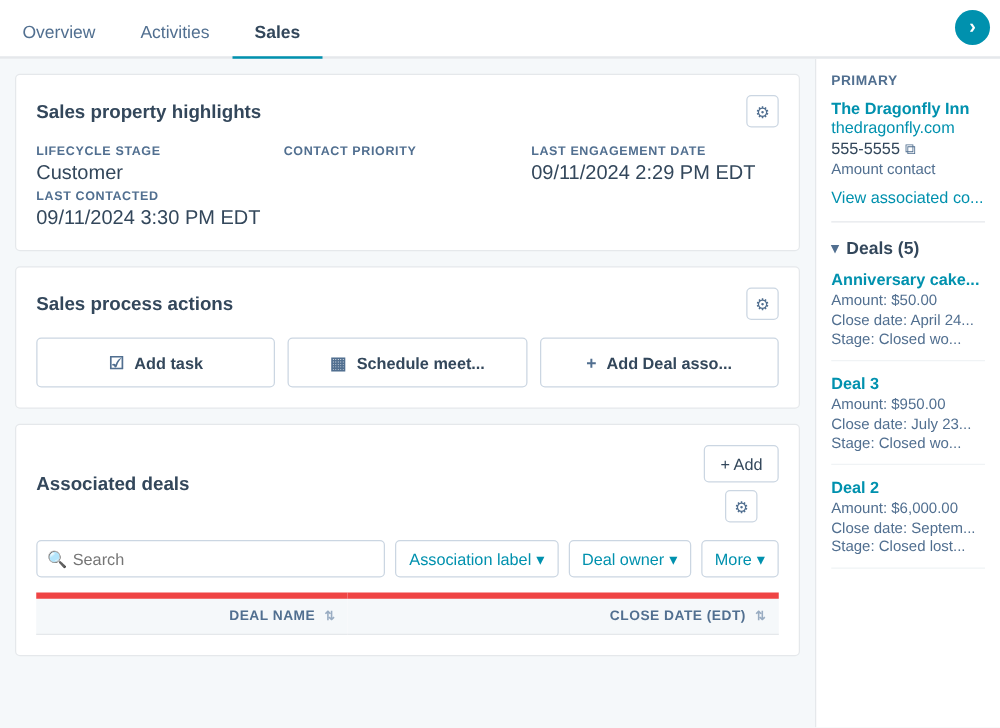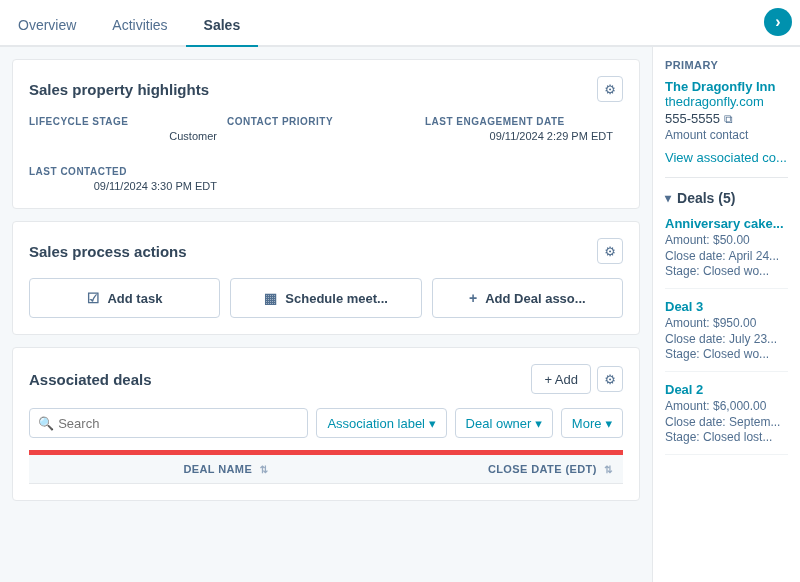--- a/index.html
+++ b/index.html
@@ -107,41 +107,40 @@
       align-items: center;
       justify-content: center;
       color: #516f90;
       font-size: 13px;
     }
 
     
     .property-grid {
       display: flex;
       flex-wrap: wrap;
-      gap: 24px 0;
+      gap: 4px 0;
     }
 
     .property-item {
       flex: 0 0 33.33%;
       padding-right: 10px;
     }
 
     .property-label {
       font-size: 10px;
       font-weight: 700;
       text-transform: uppercase;
       color: #516f90;
       letter-spacing: 0.5px;
       margin-bottom: 3px;
     }
 
     .property-value {
-      font-size: 11px;
-      color: #33475b;
-      text-align: right;
+      font-size: 16px;
+      color: #33475b;
     }
 
     
     .action-buttons {
       display: flex;
       gap: 10px;
       margin-top: 4px;
     }
 
     .action-btn {
@@ -413,21 +412,21 @@
         <button class="action-btn">
           <span class="action-btn-icon">+</span>
           <span>Add Deal asso...</span>
         </button>
       </div>
     </div>
 
     <div class="card">
       <div class="card-header">
         <span class="card-title">Associated deals</span>
-        <div style="display:flex;gap:6px;align-items:center;">
+        <div style="display:flex;gap:6px;align-items:center;flex-direction:column;">
           <button class="add-btn">
             <span>+ Add</span>
           </button>
           <button class="gear-btn">⚙</button>
         </div>
       </div>
 
       <div class="deals-toolbar">
         <div class="search-box">
           <span class="search-icon">🔍</span>

